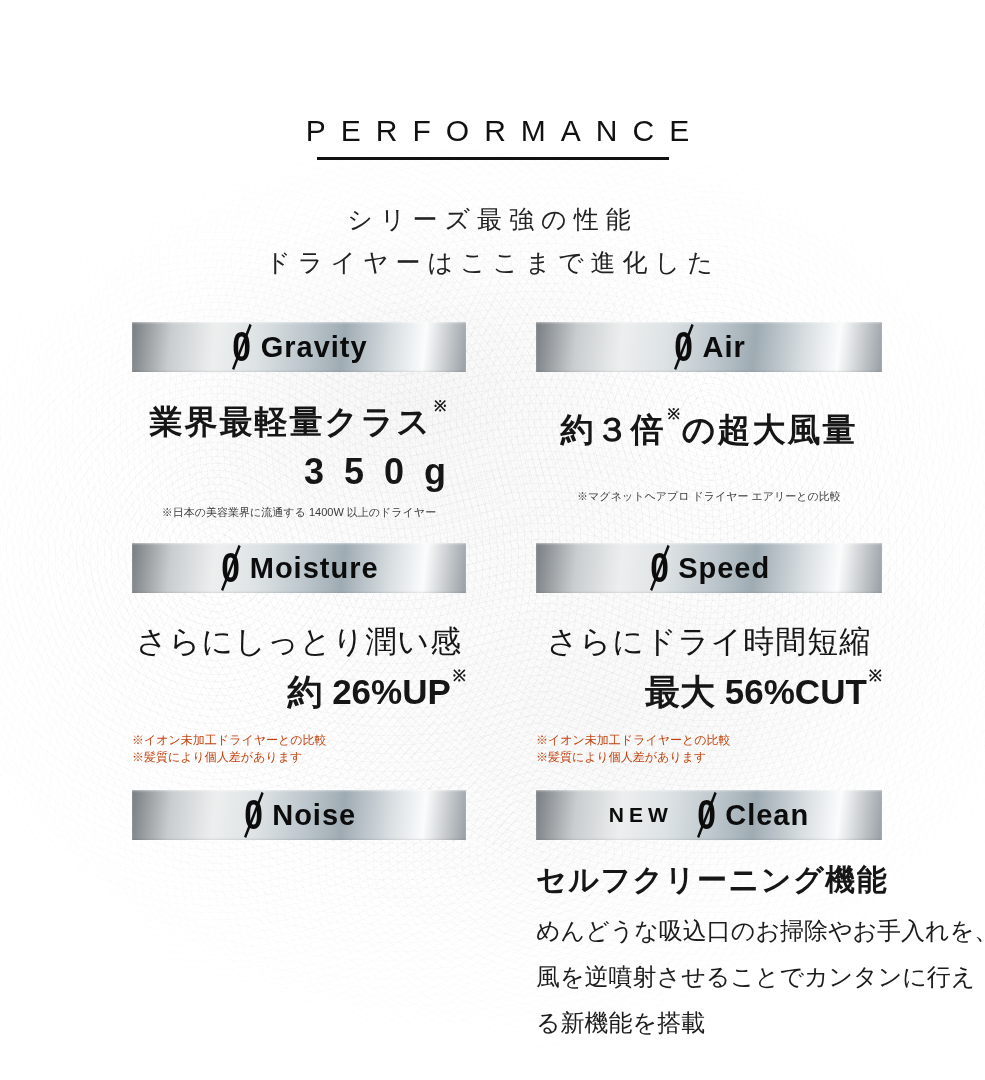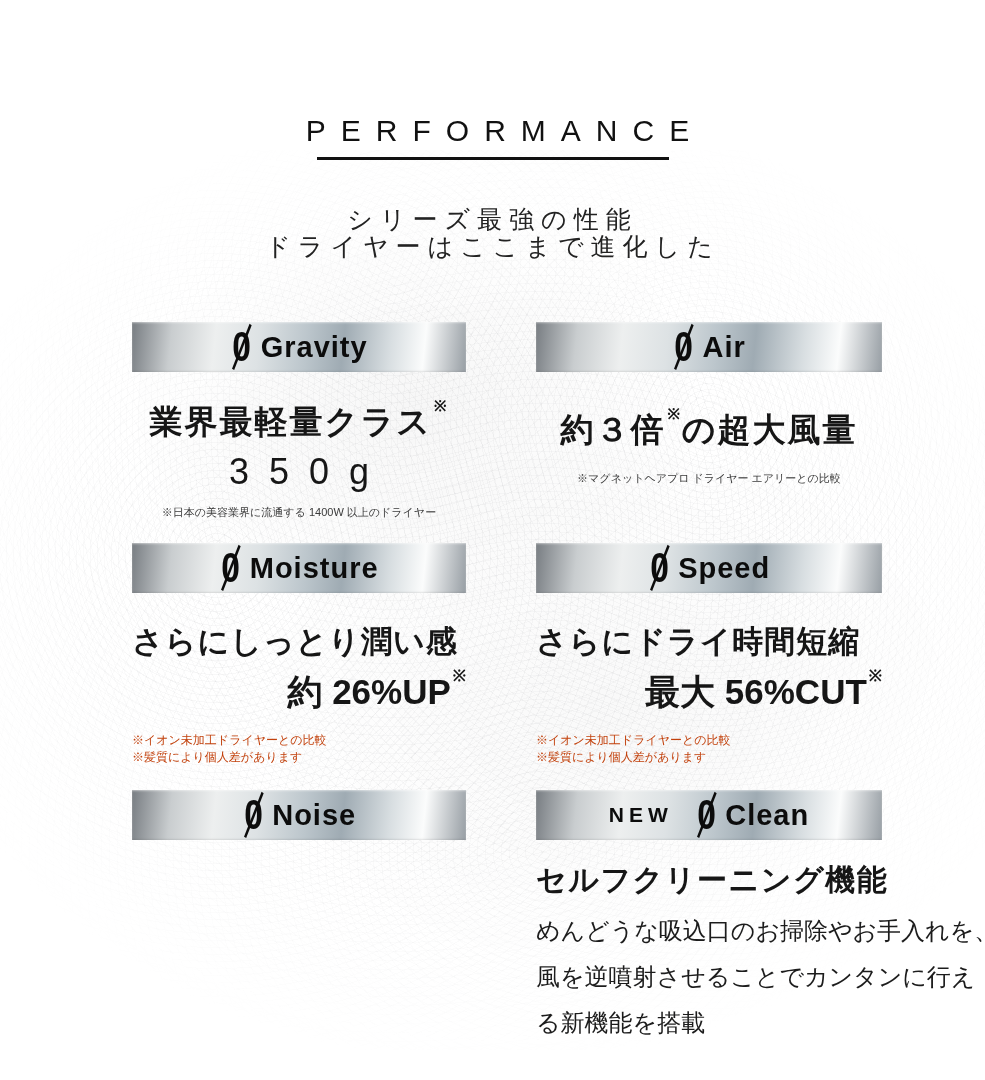--- a/index.html
+++ b/index.html
@@ -28,21 +28,21 @@
     letter-spacing:15px; padding-left:25px; box-sizing:border-box; color:#111;
   }
   .title-underline {
     position:absolute; top:157px; left:317px; width:352px; height:3px; background:#111;
   }
   .subtitle {
     position:absolute; left:0; width:100%; text-align:center;
     font-size:25px; font-weight:500; color:#222; letter-spacing:7px;
   }
   .subtitle.line1 { top:203px; }
-  .subtitle.line2 { top:230px; }
+  .subtitle.line2 { top:246px; }
 
   
   .cell { position:absolute; }
   .cell.col-l { left:132px; width:334px; }
   .cell.col-r { left:536px; width:452px; }
   .cell.row1 { top:322px; }
   .cell.row2 { top:543px; }
   .cell.row3 { top:790px; }
 
   
@@ -67,30 +67,30 @@
   .badge-new { font-size:21px; font-weight:600; letter-spacing:5px; color:#0c0c0c; margin-right:22px; }
 
   sup.note { font-size:0.45em; position:relative; top:-0.65em; margin-left:2px; font-weight:700; }
 
   
   .headline-c {
     margin-top:28px; text-align:center; font-size:33px; font-weight:700;
     letter-spacing:2px; white-space:nowrap; color:#161616;
   }
   .value-c {
-    margin-top:6px; text-align:center; font-size:36px; font-weight:400;
+    margin-top:6px; text-align:right; font-size:36px; font-weight:700;
     letter-spacing:20px; padding-left:20px; color:#161616;
   }
   .footnote-c { margin-top:12px; text-align:center; font-size:11px; color:#3a3a3a; white-space:nowrap; }
   .air-headline { margin-top:36px; }
-  .air-footnote { margin-top:18px; }
+  .air-footnote { margin-top:36px; }
 
   
   .ms-line1 {
-    margin-top:28px; font-size:31px; font-weight:700;
+    margin-top:28px; text-align:center; font-size:31px; font-weight:400;
     letter-spacing:1px; white-space:nowrap; color:#161616;
   }
   .ms-line2 { margin-top:6px; text-align:right; font-size:35px; font-weight:700; color:#161616; }
   .ms-footnotes { margin-top:16px; font-size:12px; color:#c2410c; line-height:1.4; text-align:left; }
   .col-r .ms-line1, .col-r .ms-line2 { width:346px; }
   .col-r .ms-footnotes { width:346px; }
 
   
   .noise-text { margin-top:22px; font-size:26px; font-weight:700; line-height:1.36; color:#161616; white-space:nowrap; }
   .noise-eval { margin-top:6px; }

